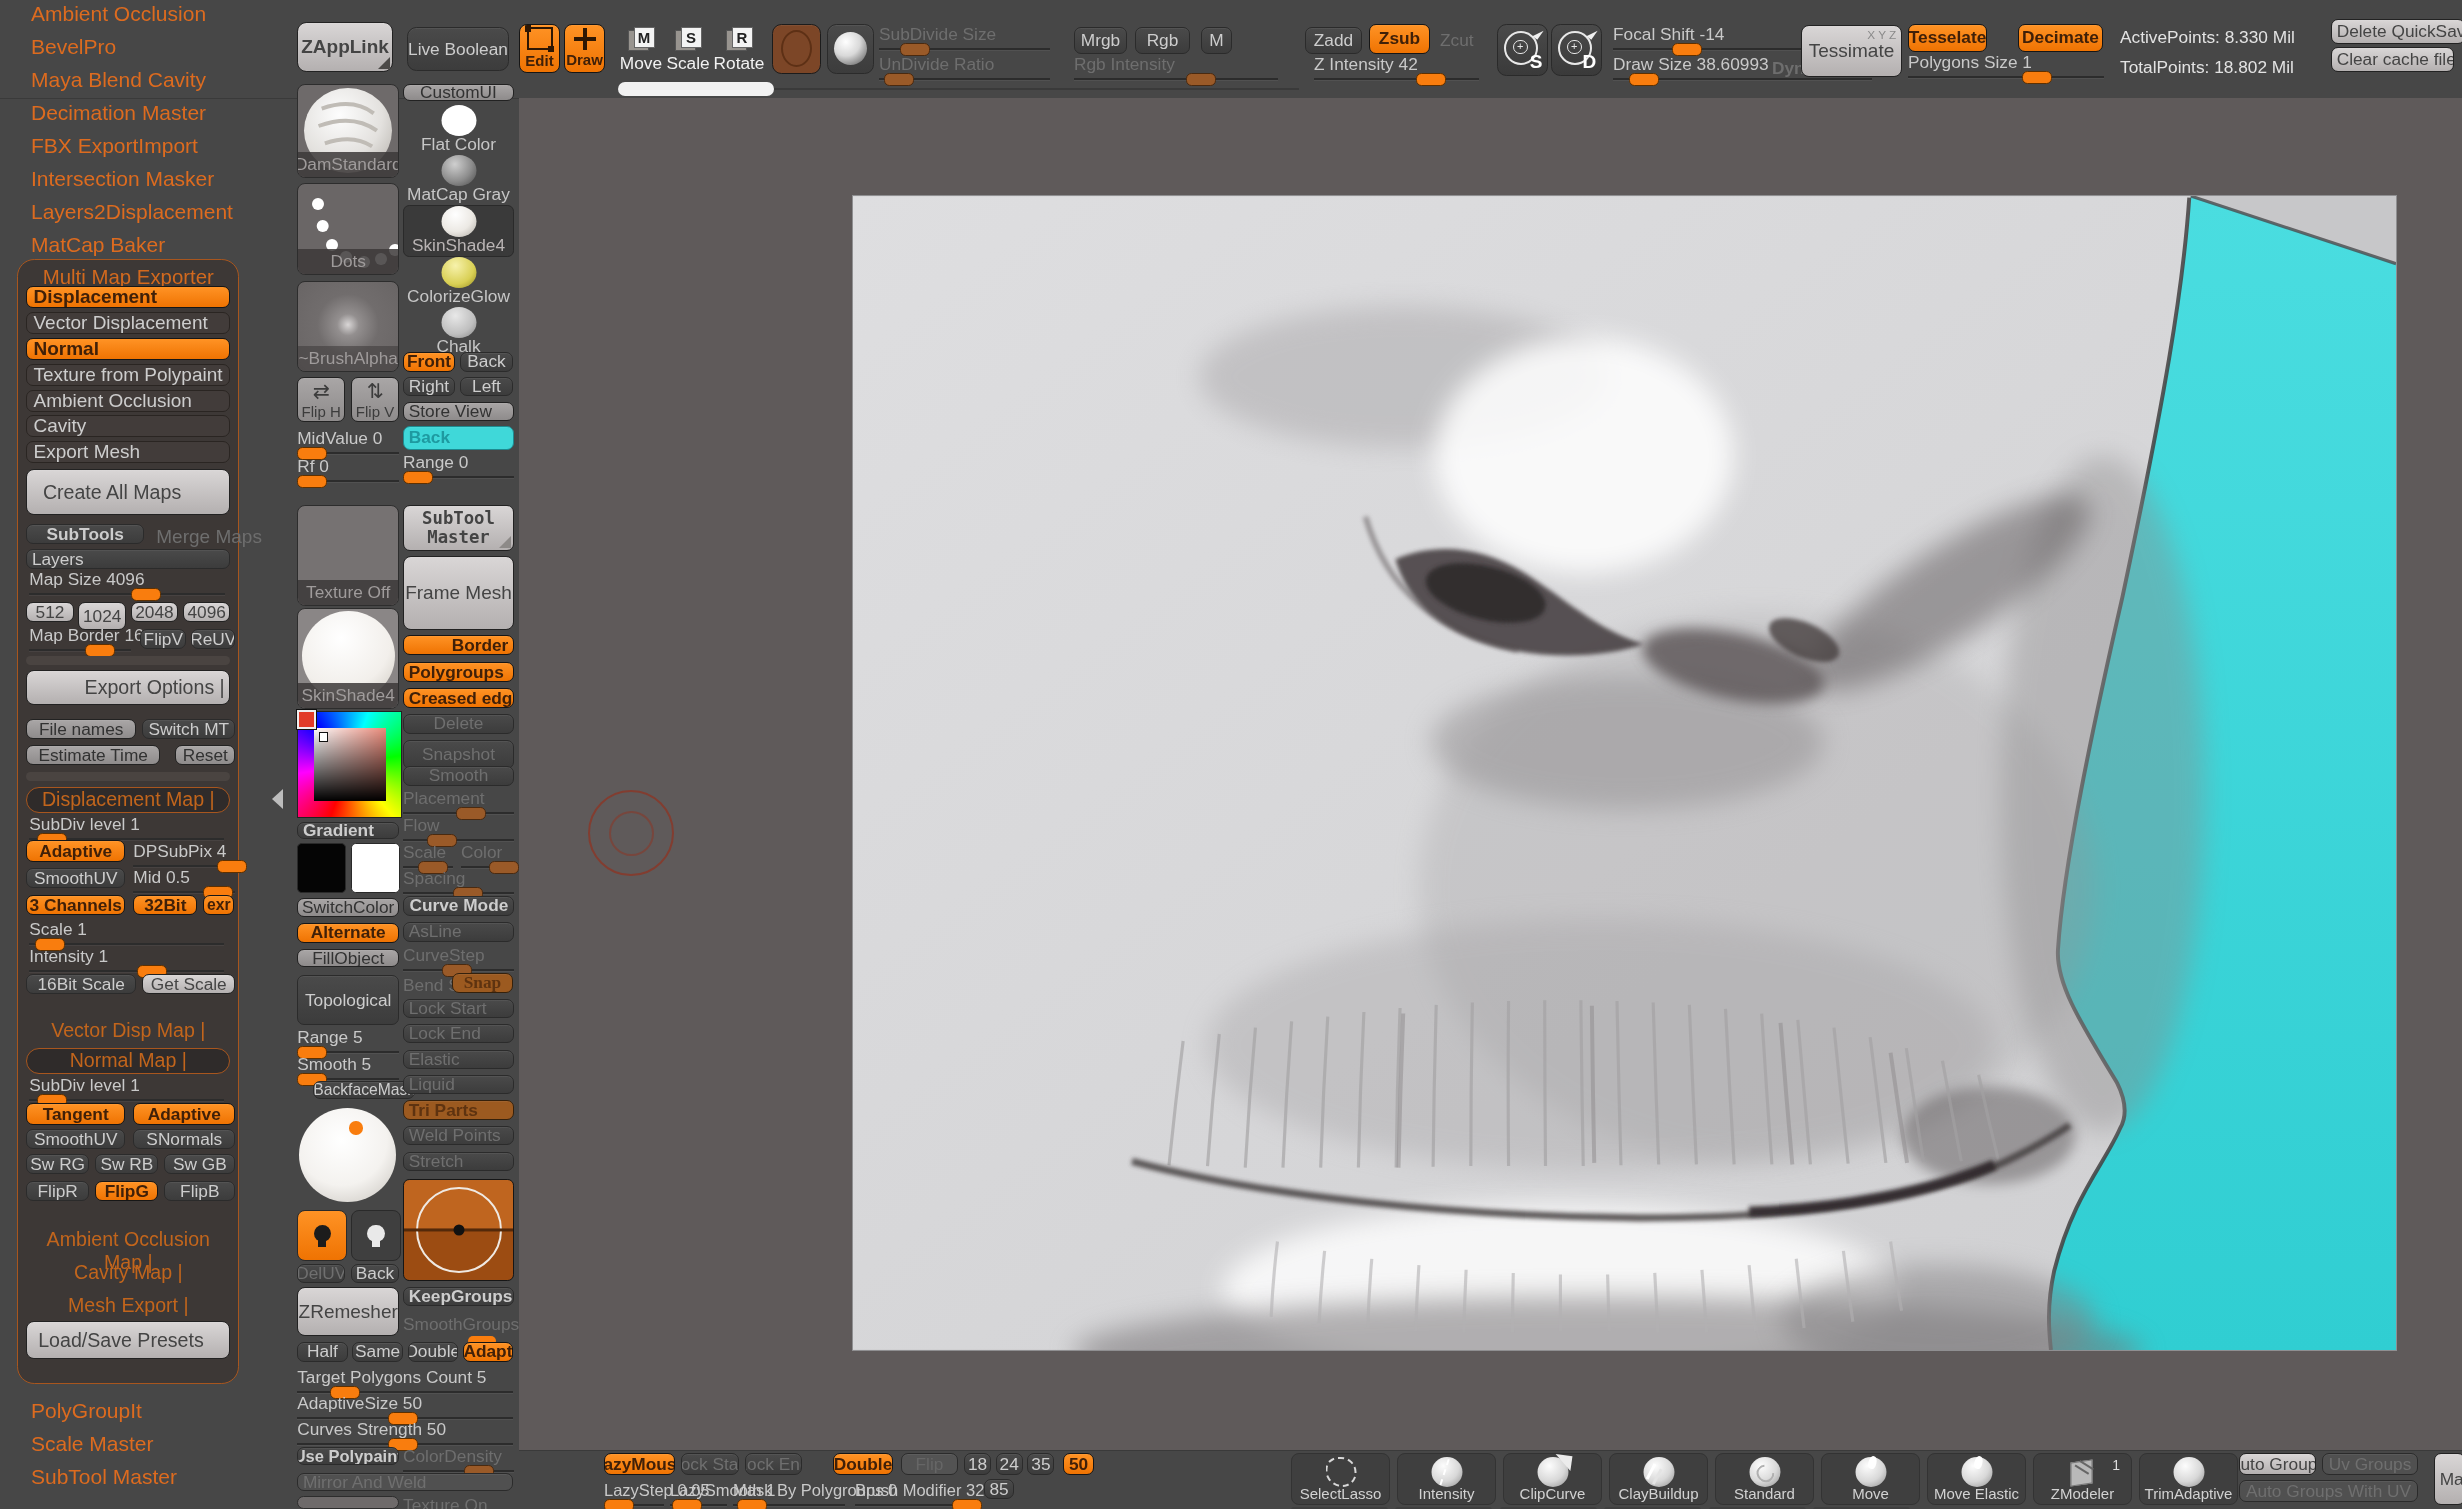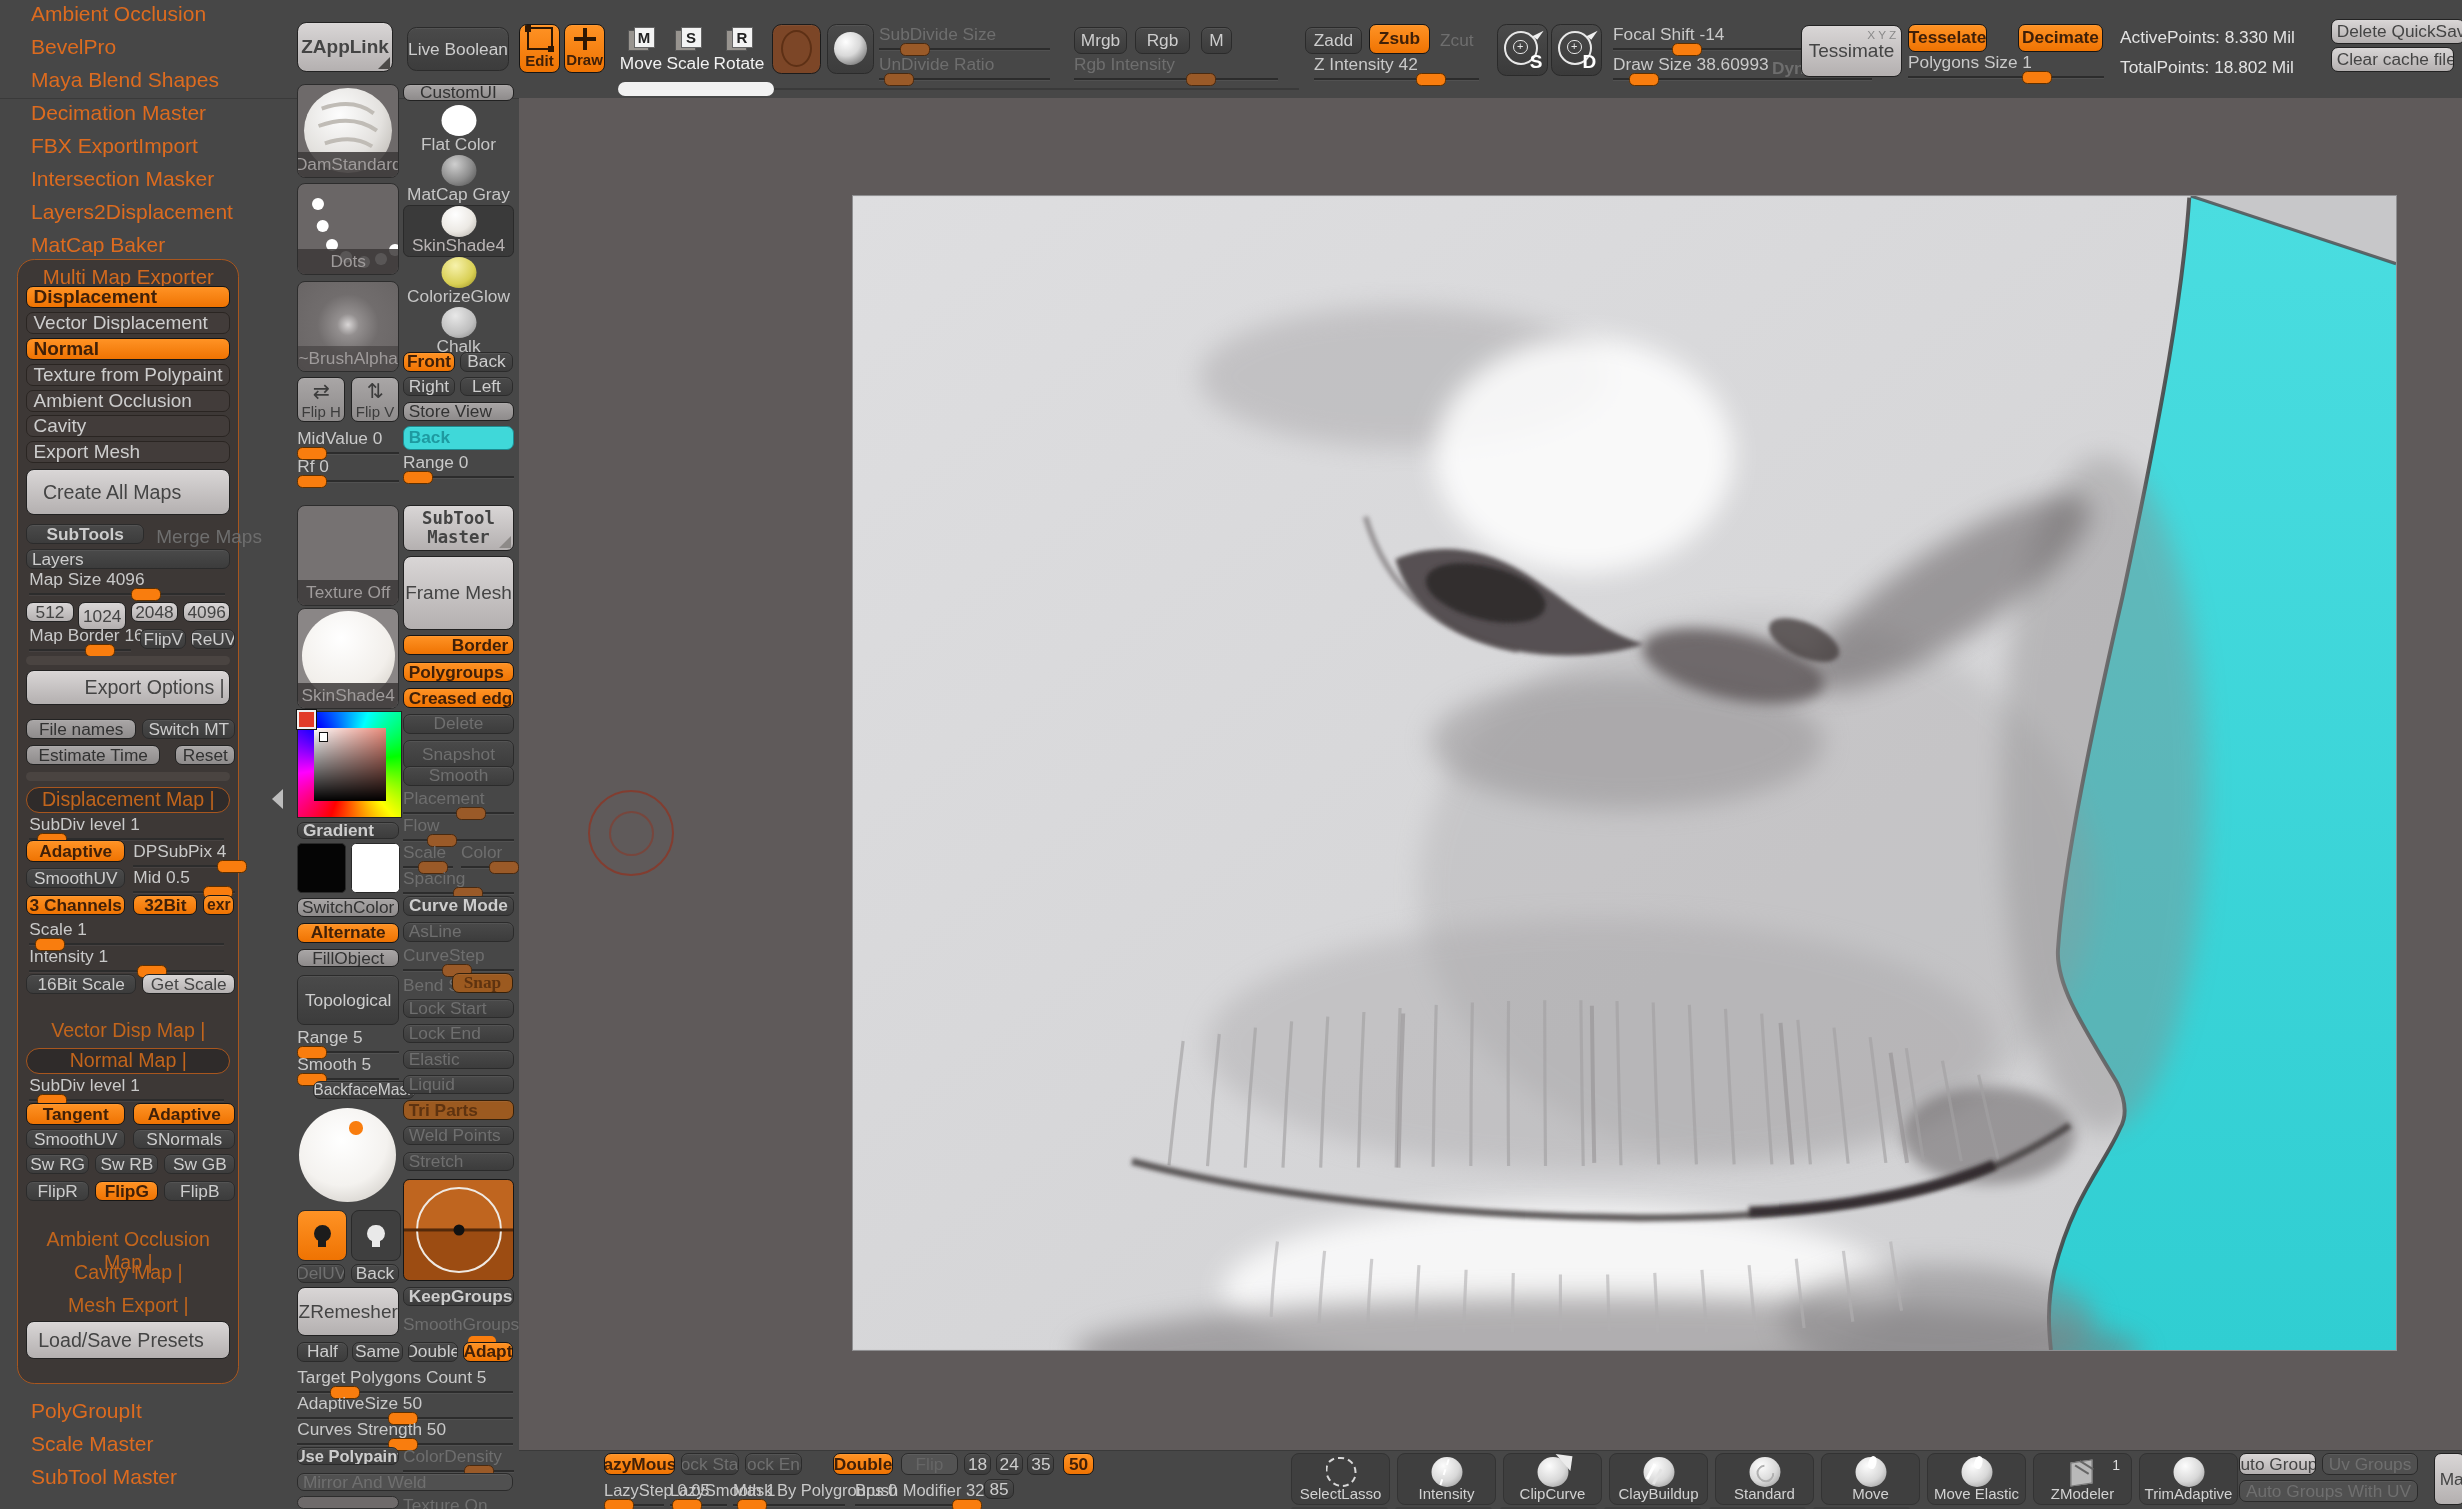--- a/index.html
+++ b/index.html
@@ -351,21 +351,21 @@
     </svg>
     <div class="ring" style="left:69px;top:692px;width:82px;height:82px;"></div>
     <div class="ring" style="left:90px;top:713px;width:41px;height:41px;opacity:.7;"></div>
   </div>
   <div class="collapse-arrow"></div>
 
   <div class="sidebar">
     <div class="sb-list" style="top:-3.1px;">
         <div class="sb-item"><span>Ambient Occlusion</span></div>
         <div class="sb-item"><span>BevelPro</span></div>
-        <div class="sb-item"><span>Maya Blend Shapes</span></div>
+        <div class="sb-item"><span>Maya Blend Cavity</span></div>
         <div class="sb-item"><span>Decimation Master</span></div>
         <div class="sb-item"><span>FBX ExportImport</span></div>
         <div class="sb-item"><span>Intersection Masker</span></div>
         <div class="sb-item"><span>Layers2Displacement</span></div>
         <div class="sb-item"><span>MatCap Baker</span></div>
       </div>
 
     <div class="mme">
       <div class="pr mme-title">Multi Map Exporter</div>
       <div class="pr" style="top:26px;display:flex;flex-direction:column;gap:3.9px;">
@@ -761,21 +761,21 @@
         <div class="track">
           <div class="handle hdim" style="left:55%"></div>
         </div>
     </div>
     <div class="slider dim cb" style="top:869px;">
       <div class="lab">Spacing</div>
         <div class="track">
           <div class="handle hdim" style="left:45%"></div>
         </div>
     </div>
-    <div class="btn cb" style="top:896px;height:19.6px;justify-content:center;font-weight:bold;">
+    <div class="btn cb" style="top:896px;height:19.6px;justify-content:flex-end;font-weight:bold;">
         <span>Curve Mode</span>
       </div>
     <div class="btn dim cb" style="top:922px;height:19.6px;justify-content:flex-start;">
         <span>AsLine</span>
       </div>
     <div class="slider dim cb" style="top:946px;">
       <div class="lab">CurveStep</div>
         <div class="track">
           <div class="handle hdim" style="left:35%"></div>
         </div>

